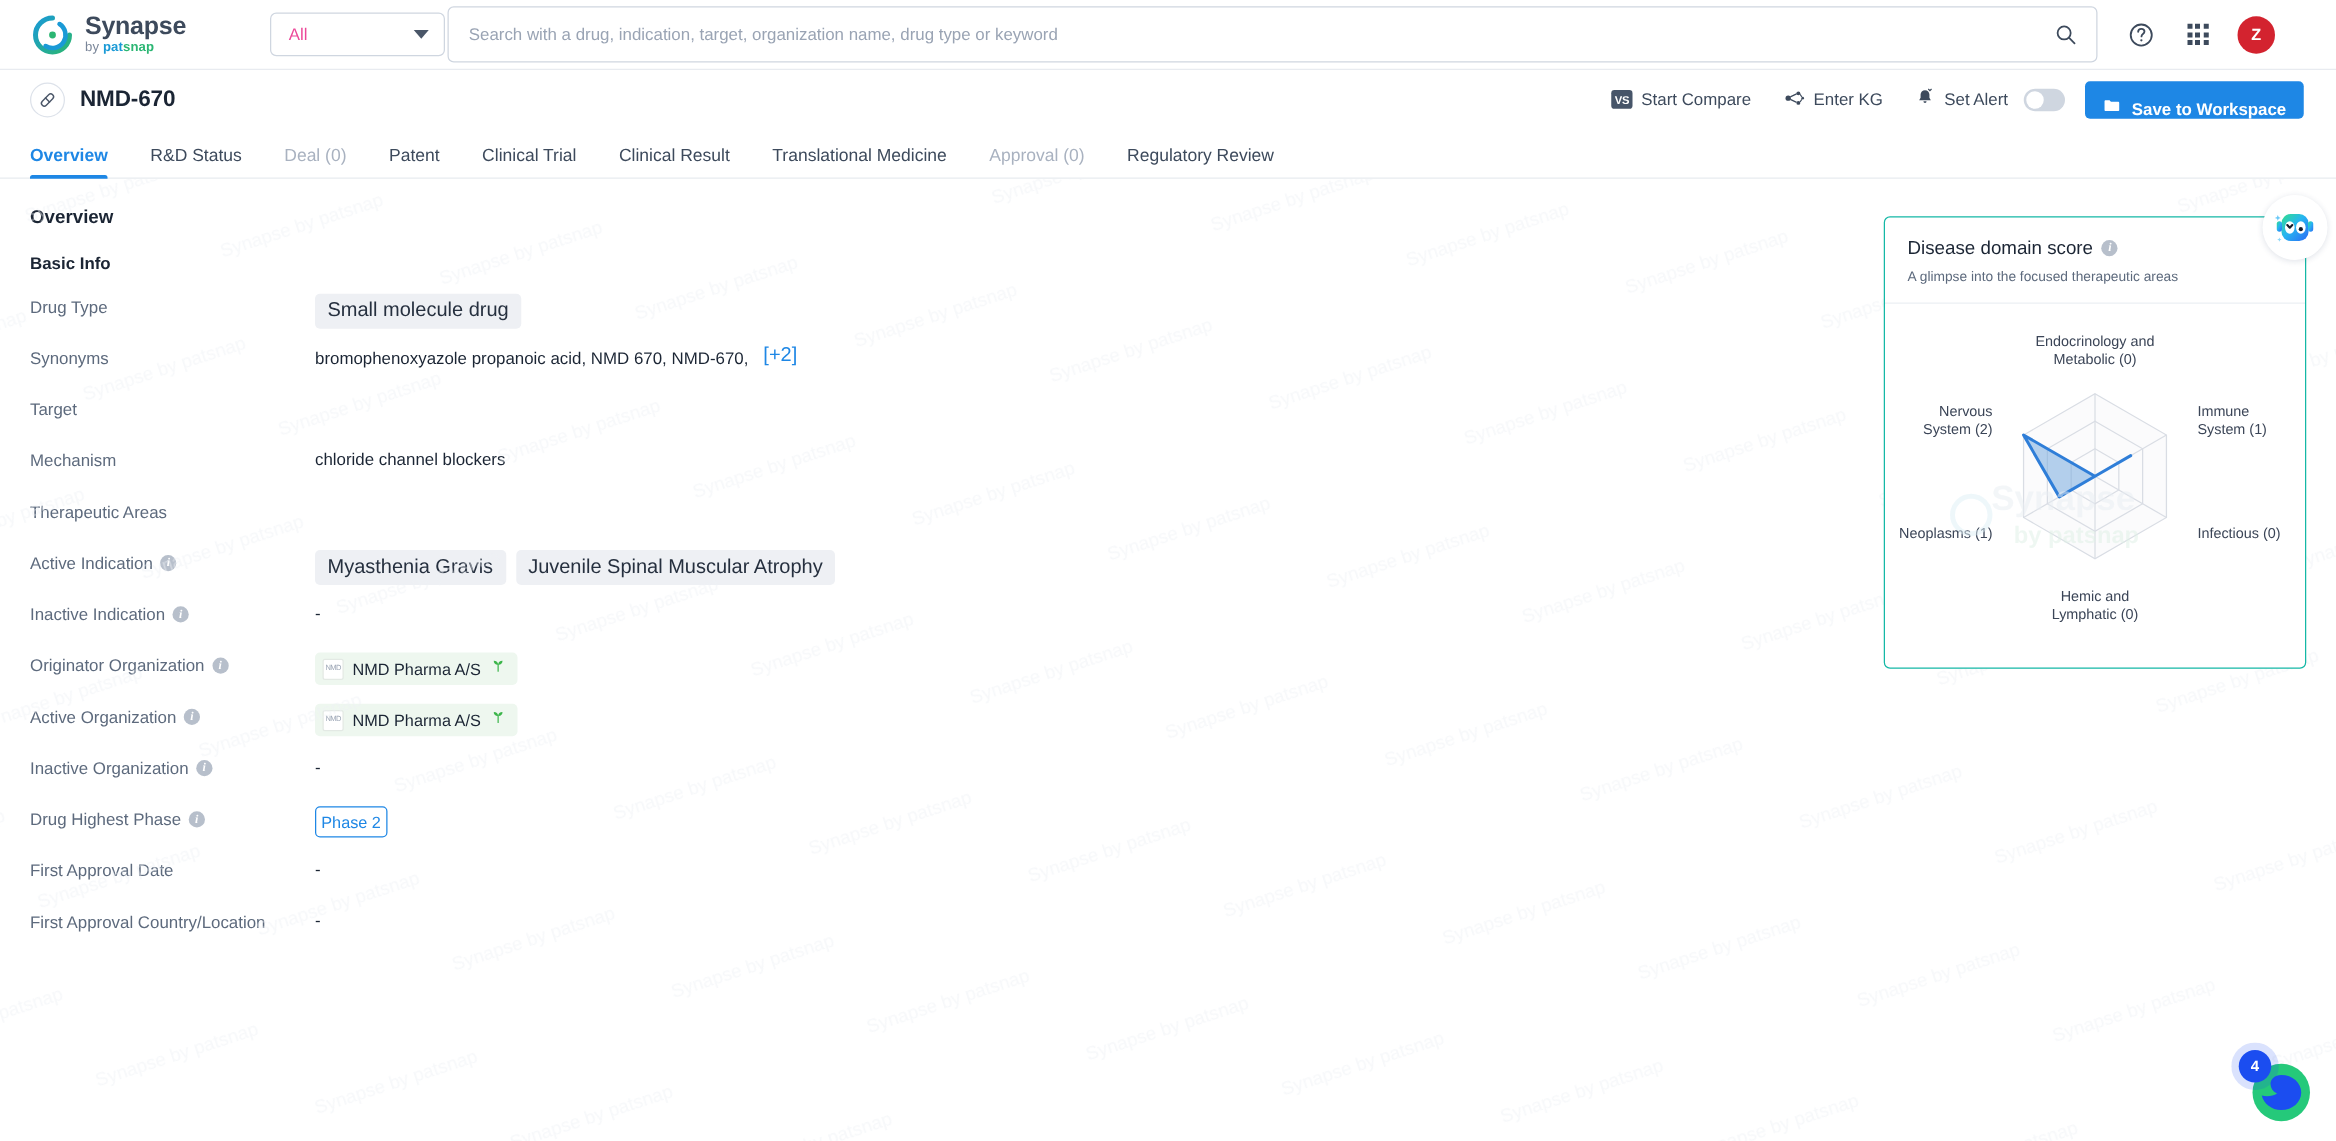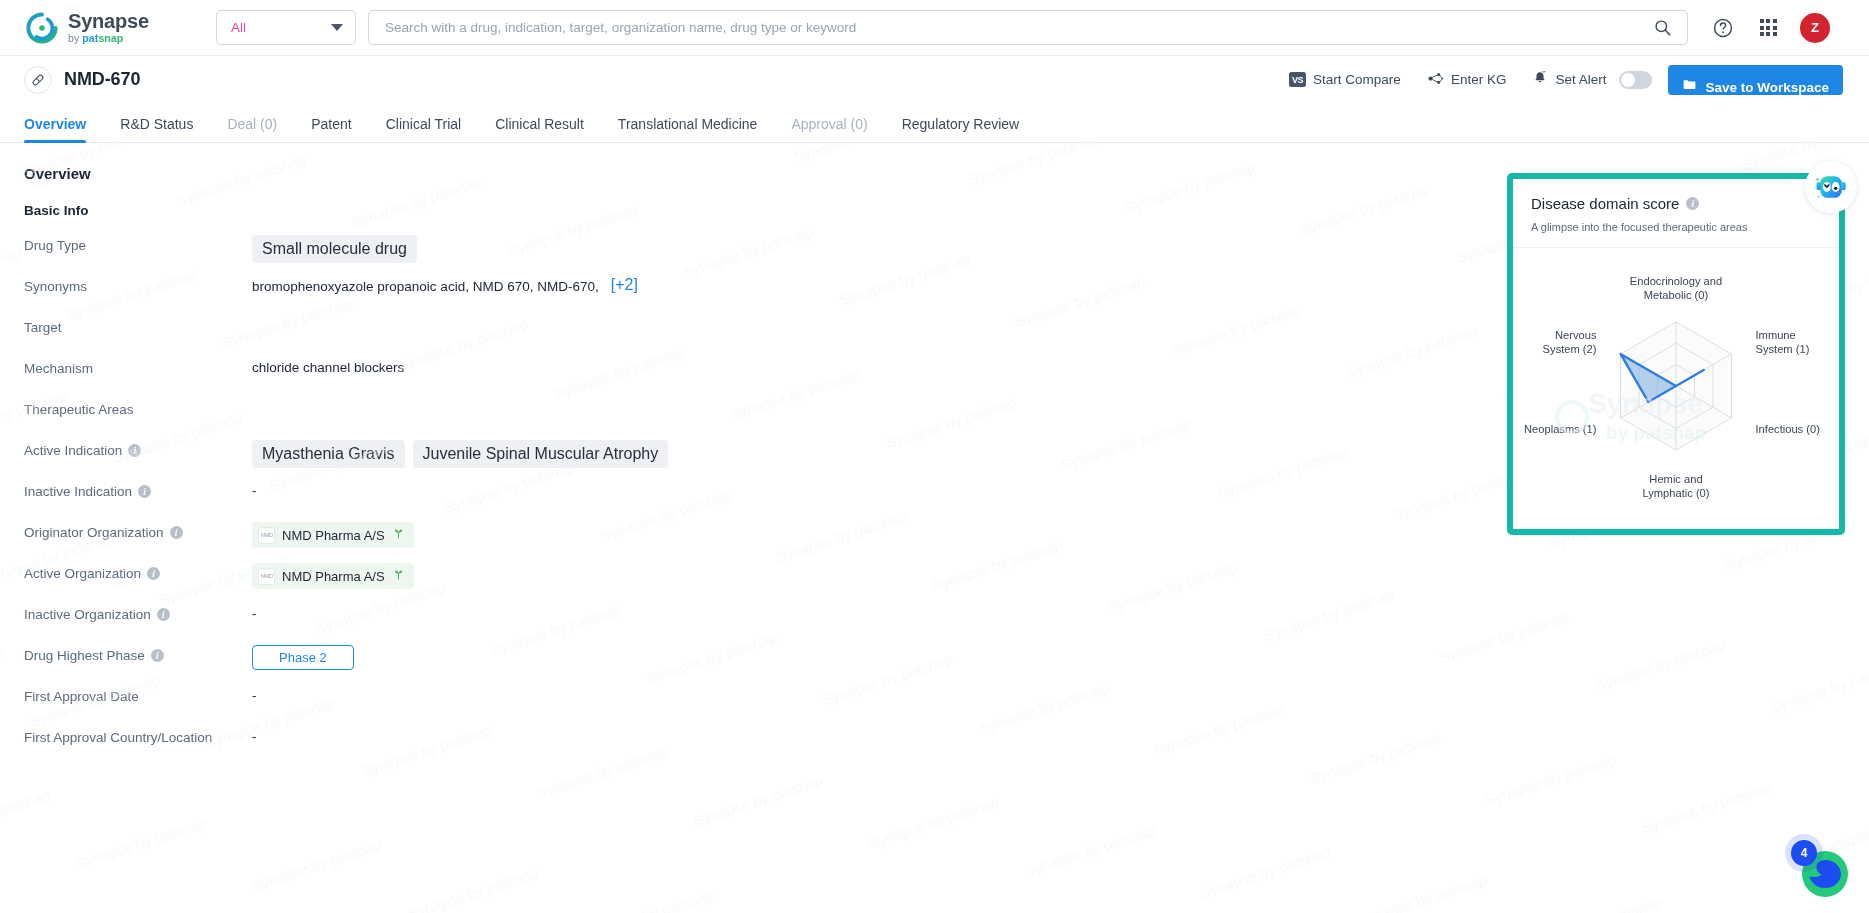--- a/index.html
+++ b/index.html
@@ -49,24 +49,24 @@
     cursor: pointer;
   }
   .caret {
     width: 0; height: 0;
     border-left: 6px solid transparent;
     border-right: 6px solid transparent;
     border-top: 7px solid #4a5668;
   }
 
   .searchbar {
-    margin-left: 12px;
+    margin-left: 2px;
     flex: 1 1 auto;
     max-width: 1320px;
-    height: 35px;
+    height: 45px;
     border: 1px solid #cfd6e0; border-radius: 5px;
     background: #fff;
     display: flex; align-items: center;
     padding: 0 12px 0 16px;
   }
   .searchbar input {
     flex: 1 1 auto; border: none; outline: none;
     font-size: 13.5px; font-family: inherit; color: #2b3648;
     background: transparent;
   }
@@ -213,31 +213,31 @@
     background: #fff; border: 1px solid #e3e9e4;
     display: flex; align-items: center; justify-content: center;
     overflow: hidden; flex: 0 0 auto;
   }
   .org-logo span { font-size: 6px; color: #9aa4b4; letter-spacing: -0.5px; }
   .org-name { font-size: 13px; color: #1b2534; white-space: nowrap; }
 
   .phase-chip {
     border: 1px solid #1e87e5; border-radius: 4px;
     color: #1e87e5; font-size: 13px;
-    padding: 4px 26px; cursor: pointer; background: #fff;
+    padding: 4px 4px; cursor: pointer; background: #fff;
     white-space: nowrap;
   }
 
   
   .domain-panel {
     position: absolute;
     right: 24px; top: 30px;
     width: 338px; height: 362px;
     background: #fff;
-    border: 6px solid #14b8a6;
+    border: 1px solid #14b8a6;
     border-radius: 5px;
     z-index: 10;
   }
   .domain-head { padding: 16px 18px 14px 18px; border-bottom: 1px solid #eceff4; }
   .domain-title {
     font-size: 15px; color: #1b2534; font-weight: 400;
     display: flex; align-items: center; gap: 7px;
   }
   .domain-sub { font-size: 11px; color: #5d6a7d; margin-top: 9px; }
   .domain-body { position: relative; height: 270px; }

